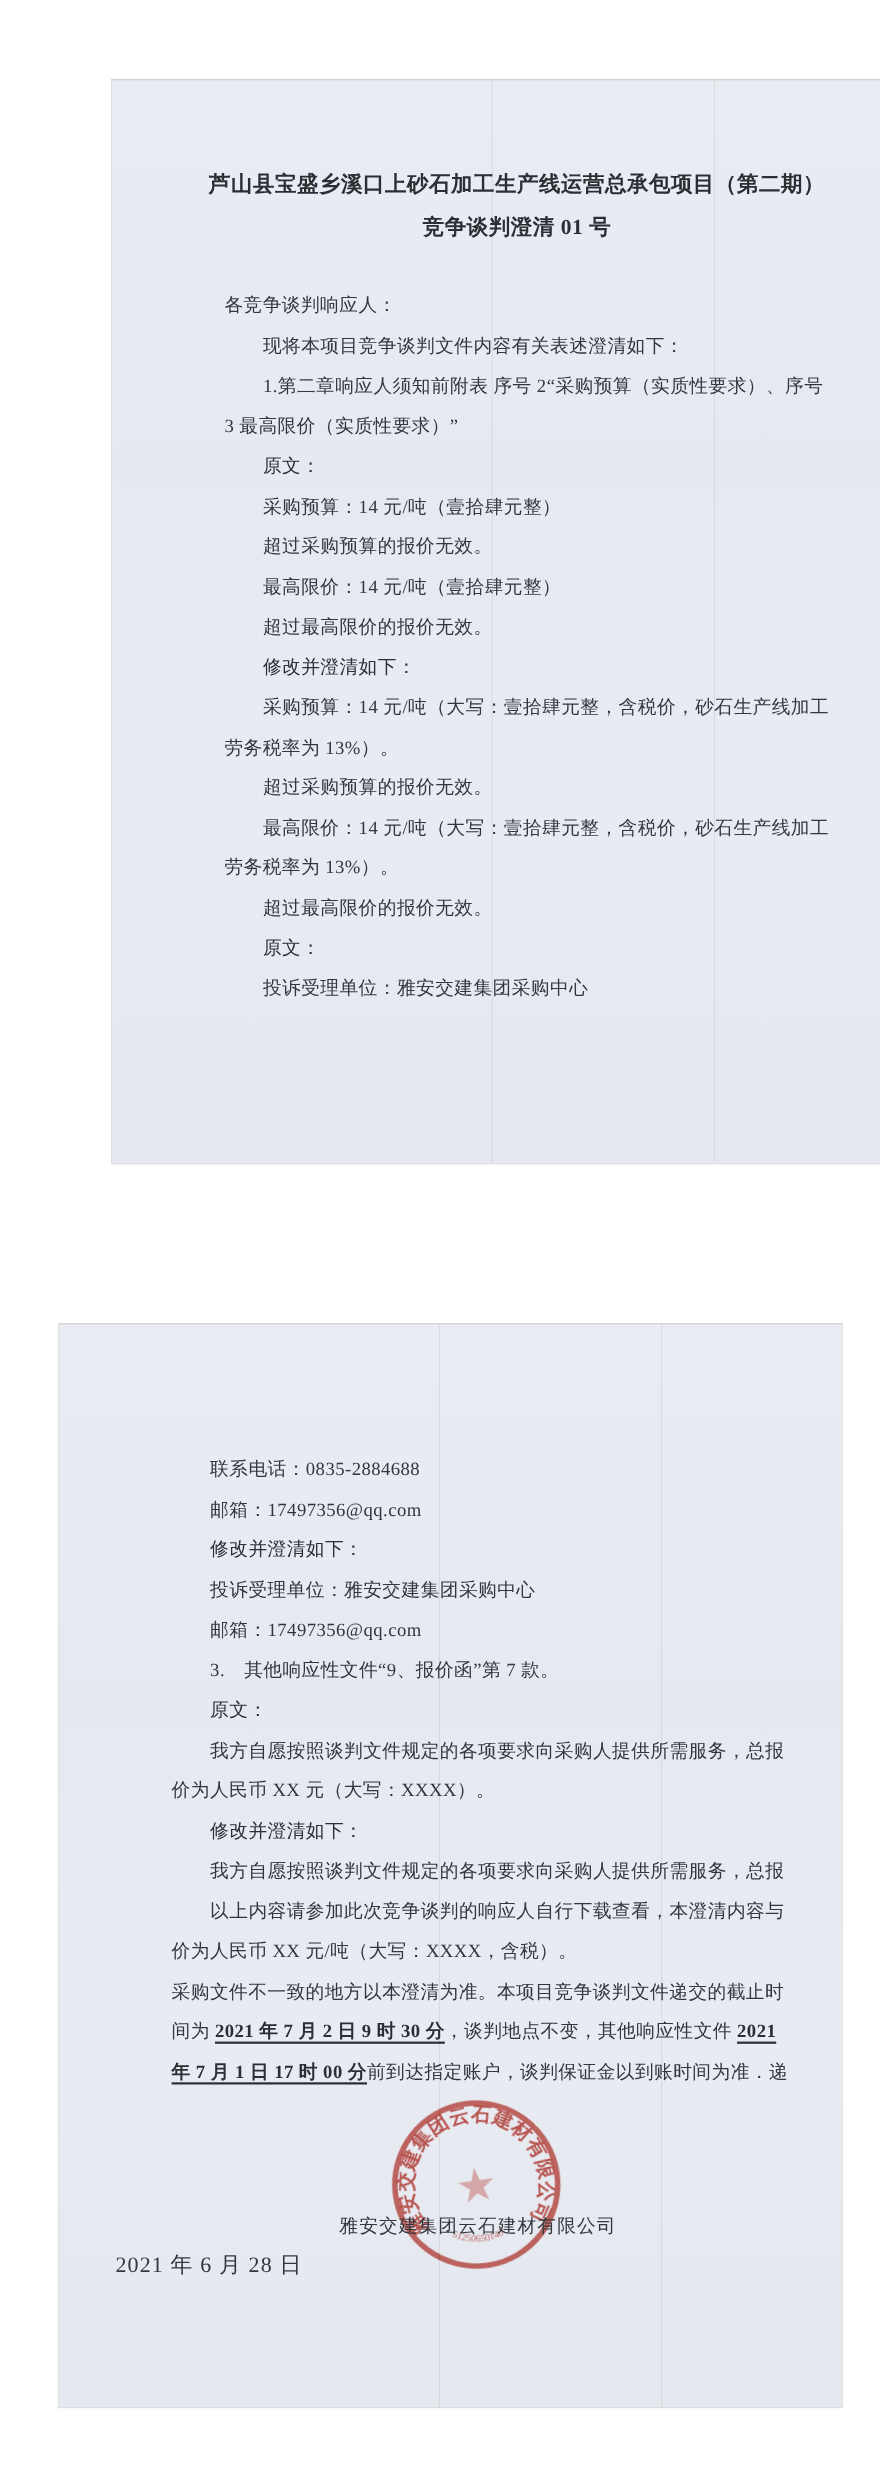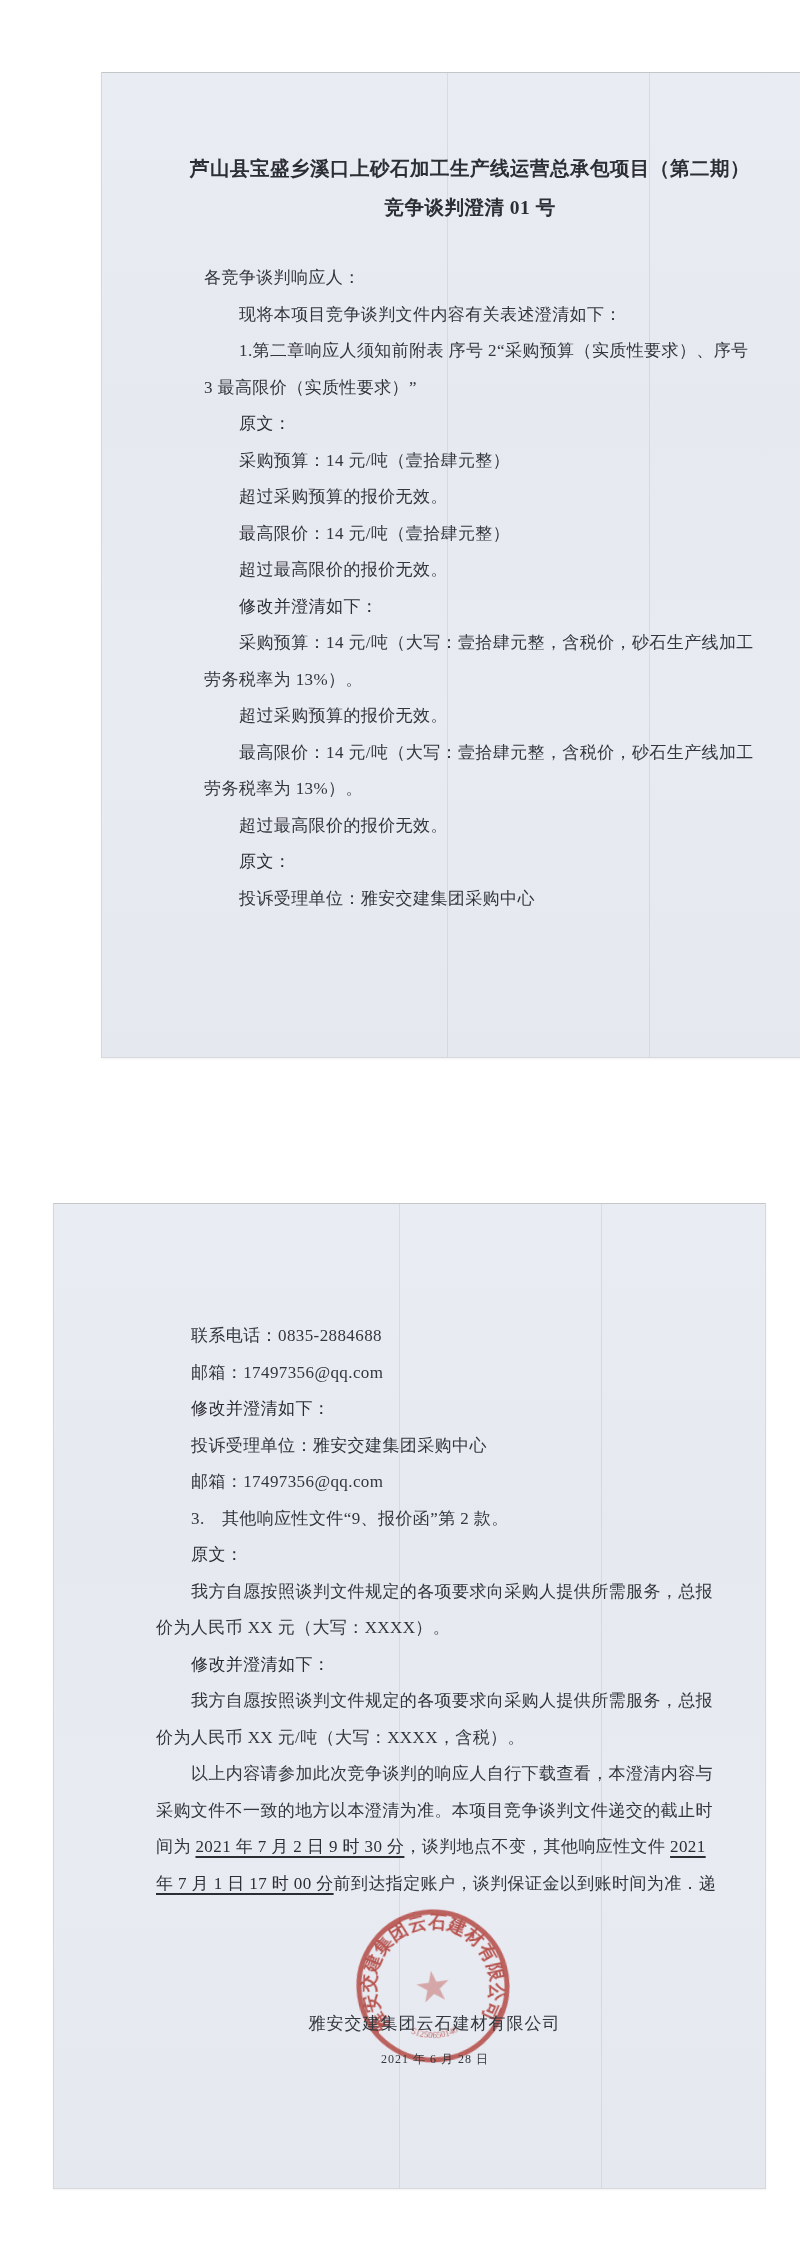--- a/index.html
+++ b/index.html
@@ -30,34 +30,34 @@
   .body-text{position:absolute;left:0;right:0;}
   #page-1 .body-text{top:187px;}
   #page-2 .body-text{top:72px;margin-top:42px;}
   .ln{
     line-height:36.5px;height:36.5px;white-space:pre;
     margin-left:102px;font-size:17px;letter-spacing:0.4px;
   }
   .ln.ind{margin-left:137px;}
   .b{font-weight:normal;color:#2b2e33;}
   .u{
-    font-weight:normal;color:#2b2e33;
+    font-weight:bold;color:#2b2e33;
     text-decoration:underline;text-decoration-thickness:1.5px;text-underline-offset:4px;
   }
   .seal{
     position:absolute;left:294px;top:697px;
     transform:rotate(-8deg);opacity:0.88;mix-blend-mode:multiply;filter:blur(0.4px);
   }
   .sign-company{
     position:absolute;top:808px;left:0;right:0;text-align:center;padding-left:50px;
     font-size:17px;line-height:24px;letter-spacing:1px;white-space:pre;
   }
   .sign-date{
-    position:absolute;top:844px;left:0;right:0;text-align:center;padding-left:51px;
-    font-size:12px;line-height:22px;letter-spacing:1px;white-space:pre;
+    position:absolute;top:844px;left:0;right:0;padding-left:51px;
+    font-size:20px;line-height:22px;letter-spacing:1px;white-space:pre;
   }
 </style>
 </head>
 <body>
 
 <div class="canvas">
 
   <section class="page" id="page-1">
     <div class="crease c1"></div>
     <div class="crease c2"></div>
@@ -89,28 +89,28 @@
   <section class="page" id="page-2">
     <div class="crease c1"></div>
     <div class="crease c2"></div>
 
     <div class="body-text">
       <div class="ln ind">联系电话：0835-2884688</div>
       <div class="ln ind">邮箱：17497356@qq.com</div>
       <div class="ln ind b">修改并澄清如下：</div>
       <div class="ln ind">投诉受理单位：雅安交建集团采购中心</div>
       <div class="ln ind">邮箱：17497356@qq.com</div>
-      <div class="ln ind">3.　其他响应性文件“9、报价函”第 2 款。</div>
+      <div class="ln ind">3.　其他响应性文件“9、报价函”第 7 款。</div>
       <div class="ln ind b">原文：</div>
       <div class="ln ind">我方自愿按照谈判文件规定的各项要求向采购人提供所需服务，总报</div>
       <div class="ln">价为人民币 XX 元（大写：XXXX）。</div>
       <div class="ln ind b">修改并澄清如下：</div>
       <div class="ln ind">我方自愿按照谈判文件规定的各项要求向采购人提供所需服务，总报</div>
+      <div class="ln ind">以上内容请参加此次竞争谈判的响应人自行下载查看，本澄清内容与</div>
       <div class="ln">价为人民币 XX 元/吨（大写：XXXX，含税）。</div>
-      <div class="ln ind">以上内容请参加此次竞争谈判的响应人自行下载查看，本澄清内容与</div>
       <div class="ln">采购文件不一致的地方以本澄清为准。本项目竞争谈判文件递交的截止时</div>
       <div class="ln"><span>间为 </span><span class="u">2021 年 7 月 2 日 9 时 30 分</span><span>，谈判地点不变，其他响应性文件 </span><span class="u">2021</span></div>
       <div class="ln"><span class="u">年 7 月 1 日 17 时 00 分</span><span>前到达指定账户，谈判保证金以到账时间为准．递</span></div>
     </div>
 
     <svg class="seal" width="170" height="170" viewBox="0 0 170 170">
       <circle cx="85" cy="85" r="74" fill="none" stroke="#c2443b" stroke-width="5" opacity="0.9"></circle>
       <defs>
         <path id="sealArc" d="M 37.5 118.3 A 58 58 0 1 1 132.5 118.3" fill="none"></path>
         <path id="codeArc" d="M 51.6 124.8 A 52 52 0 0 0 118.4 124.8" fill="none"></path>

